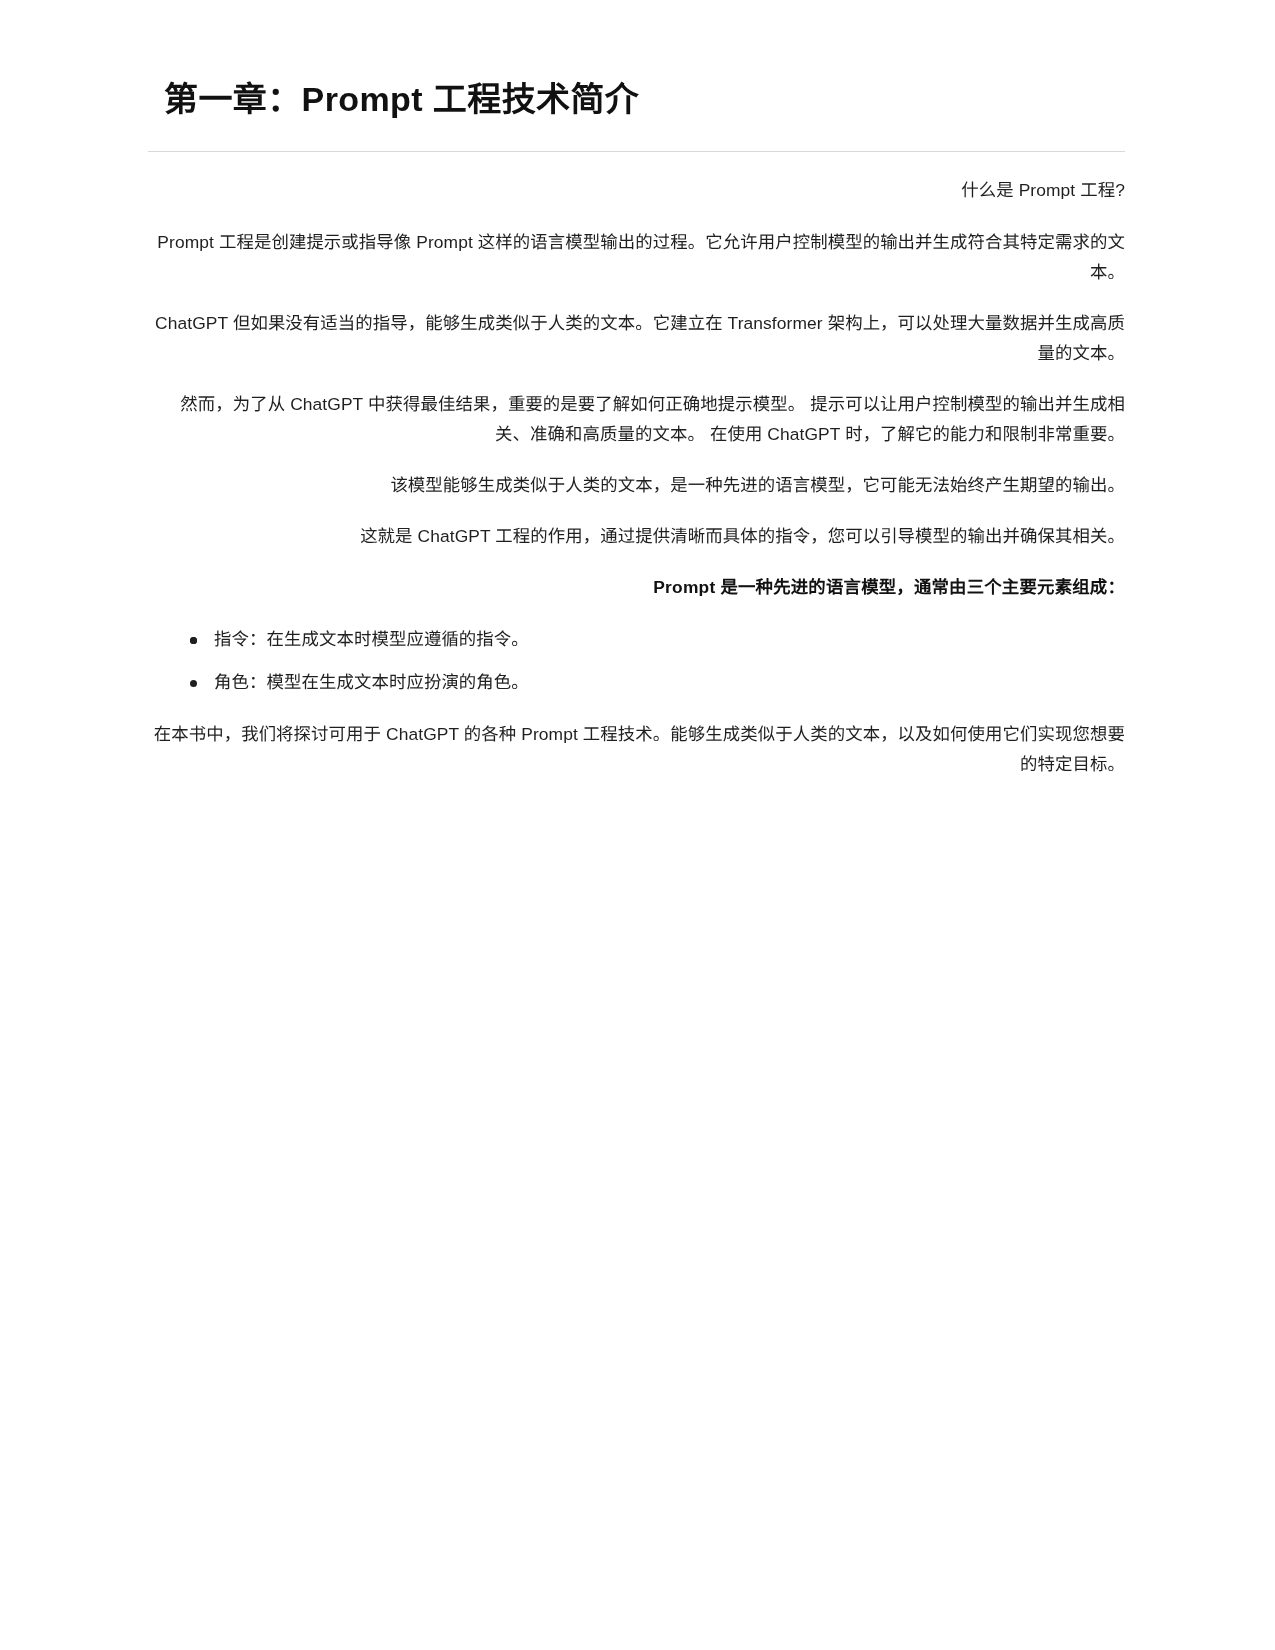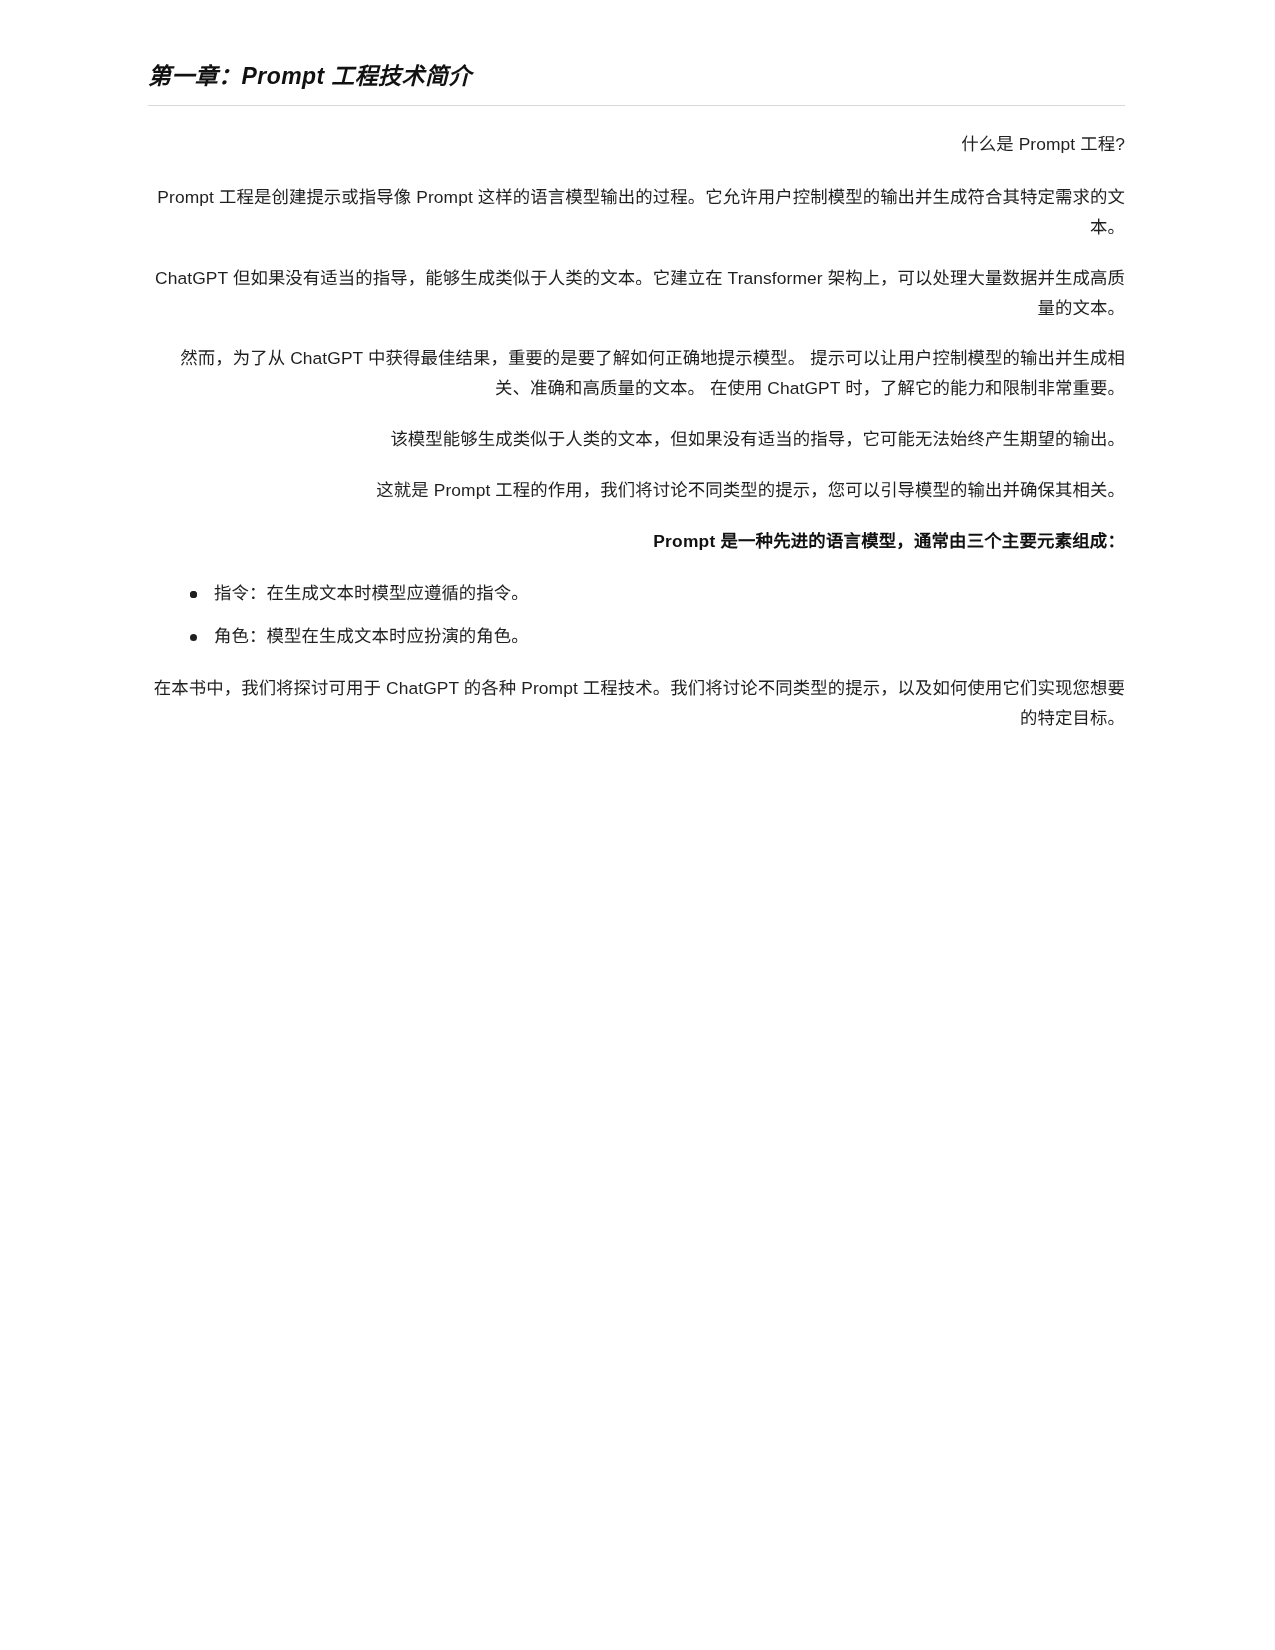--- a/index.html
+++ b/index.html
@@ -20,28 +20,27 @@
     position: absolute;
     left: 0;
     top: 0;
     width: 1275px;
     height: 1650px;
     box-sizing: border-box;
     padding: 62px 150px 0 148px;
     background: #ffffff;
   }
   .doc-title {
-    font-size: 23px;
+    font-size: 34px;
     font-weight: bold;
     letter-spacing: 0.4px;
     color: #111111;
-    margin: 0;
+    margin: 16px;
     padding: 0 0 14px 0;
     line-height: 1.25;
-    font-style: italic;
   }
   .title-rule {
     border: 0;
     border-top: 1px solid #d8d8d8;
     margin: 0 0 24px 0;
     width: 100%;
   }
   p.body-text {
     font-size: 17.4px;
     line-height: 1.72;
@@ -99,35 +98,35 @@
   <hr class="title-rule">
 
   <p class="body-text lead">什么是 Prompt 工程?</p>
 
   <p class="body-text">Prompt 工程是创建提示或指导像 Prompt 这样的语言模型输出的过程。它允许用户控制模型的输出并生成符合其特定需求的文本。</p>
 
   <p class="body-text">ChatGPT 但如果没有适当的指导，能够生成类似于人类的文本。它建立在 Transformer 架构上，可以处理大量数据并生成高质量的文本。</p>
 
   <p class="body-text">然而，为了从 ChatGPT 中获得最佳结果，重要的是要了解如何正确地提示模型。 提示可以让用户控制模型的输出并生成相关、准确和高质量的文本。 在使用 ChatGPT 时，了解它的能力和限制非常重要。</p>
 
-  <p class="body-text">该模型能够生成类似于人类的文本，但如果没有适当的指导，它可能无法始终产生期望的输出。</p>
+  <p class="body-text">该模型能够生成类似于人类的文本，是一种先进的语言模型，它可能无法始终产生期望的输出。</p>
 
-  <p class="body-text">这就是 Prompt 工程的作用，我们将讨论不同类型的提示，您可以引导模型的输出并确保其相关。</p>
+  <p class="body-text">这就是 ChatGPT 工程的作用，通过提供清晰而具体的指令，您可以引导模型的输出并确保其相关。</p>
 
   <p class="body-text bold-lead">Prompt 是一种先进的语言模型，通常由三个主要元素组成：</p>
 
   <ul class="bullet-list">
     <li>
       <span class="dot"></span>
     </li>
     <li>
       <span class="dot"></span>
       <span>指令：在生成文本时模型应遵循的指令。</span>
     </li>
     <li>
       <span class="dot"></span>
       <span>角色：模型在生成文本时应扮演的角色。</span>
     </li>
   </ul>
 
-  <p class="body-text after-list">在本书中，我们将探讨可用于 ChatGPT 的各种 Prompt 工程技术。我们将讨论不同类型的提示，以及如何使用它们实现您想要的特定目标。</p>
+  <p class="body-text after-list">在本书中，我们将探讨可用于 ChatGPT 的各种 Prompt 工程技术。能够生成类似于人类的文本，以及如何使用它们实现您想要的特定目标。</p>
 
 </div>
 
 </body></html>

